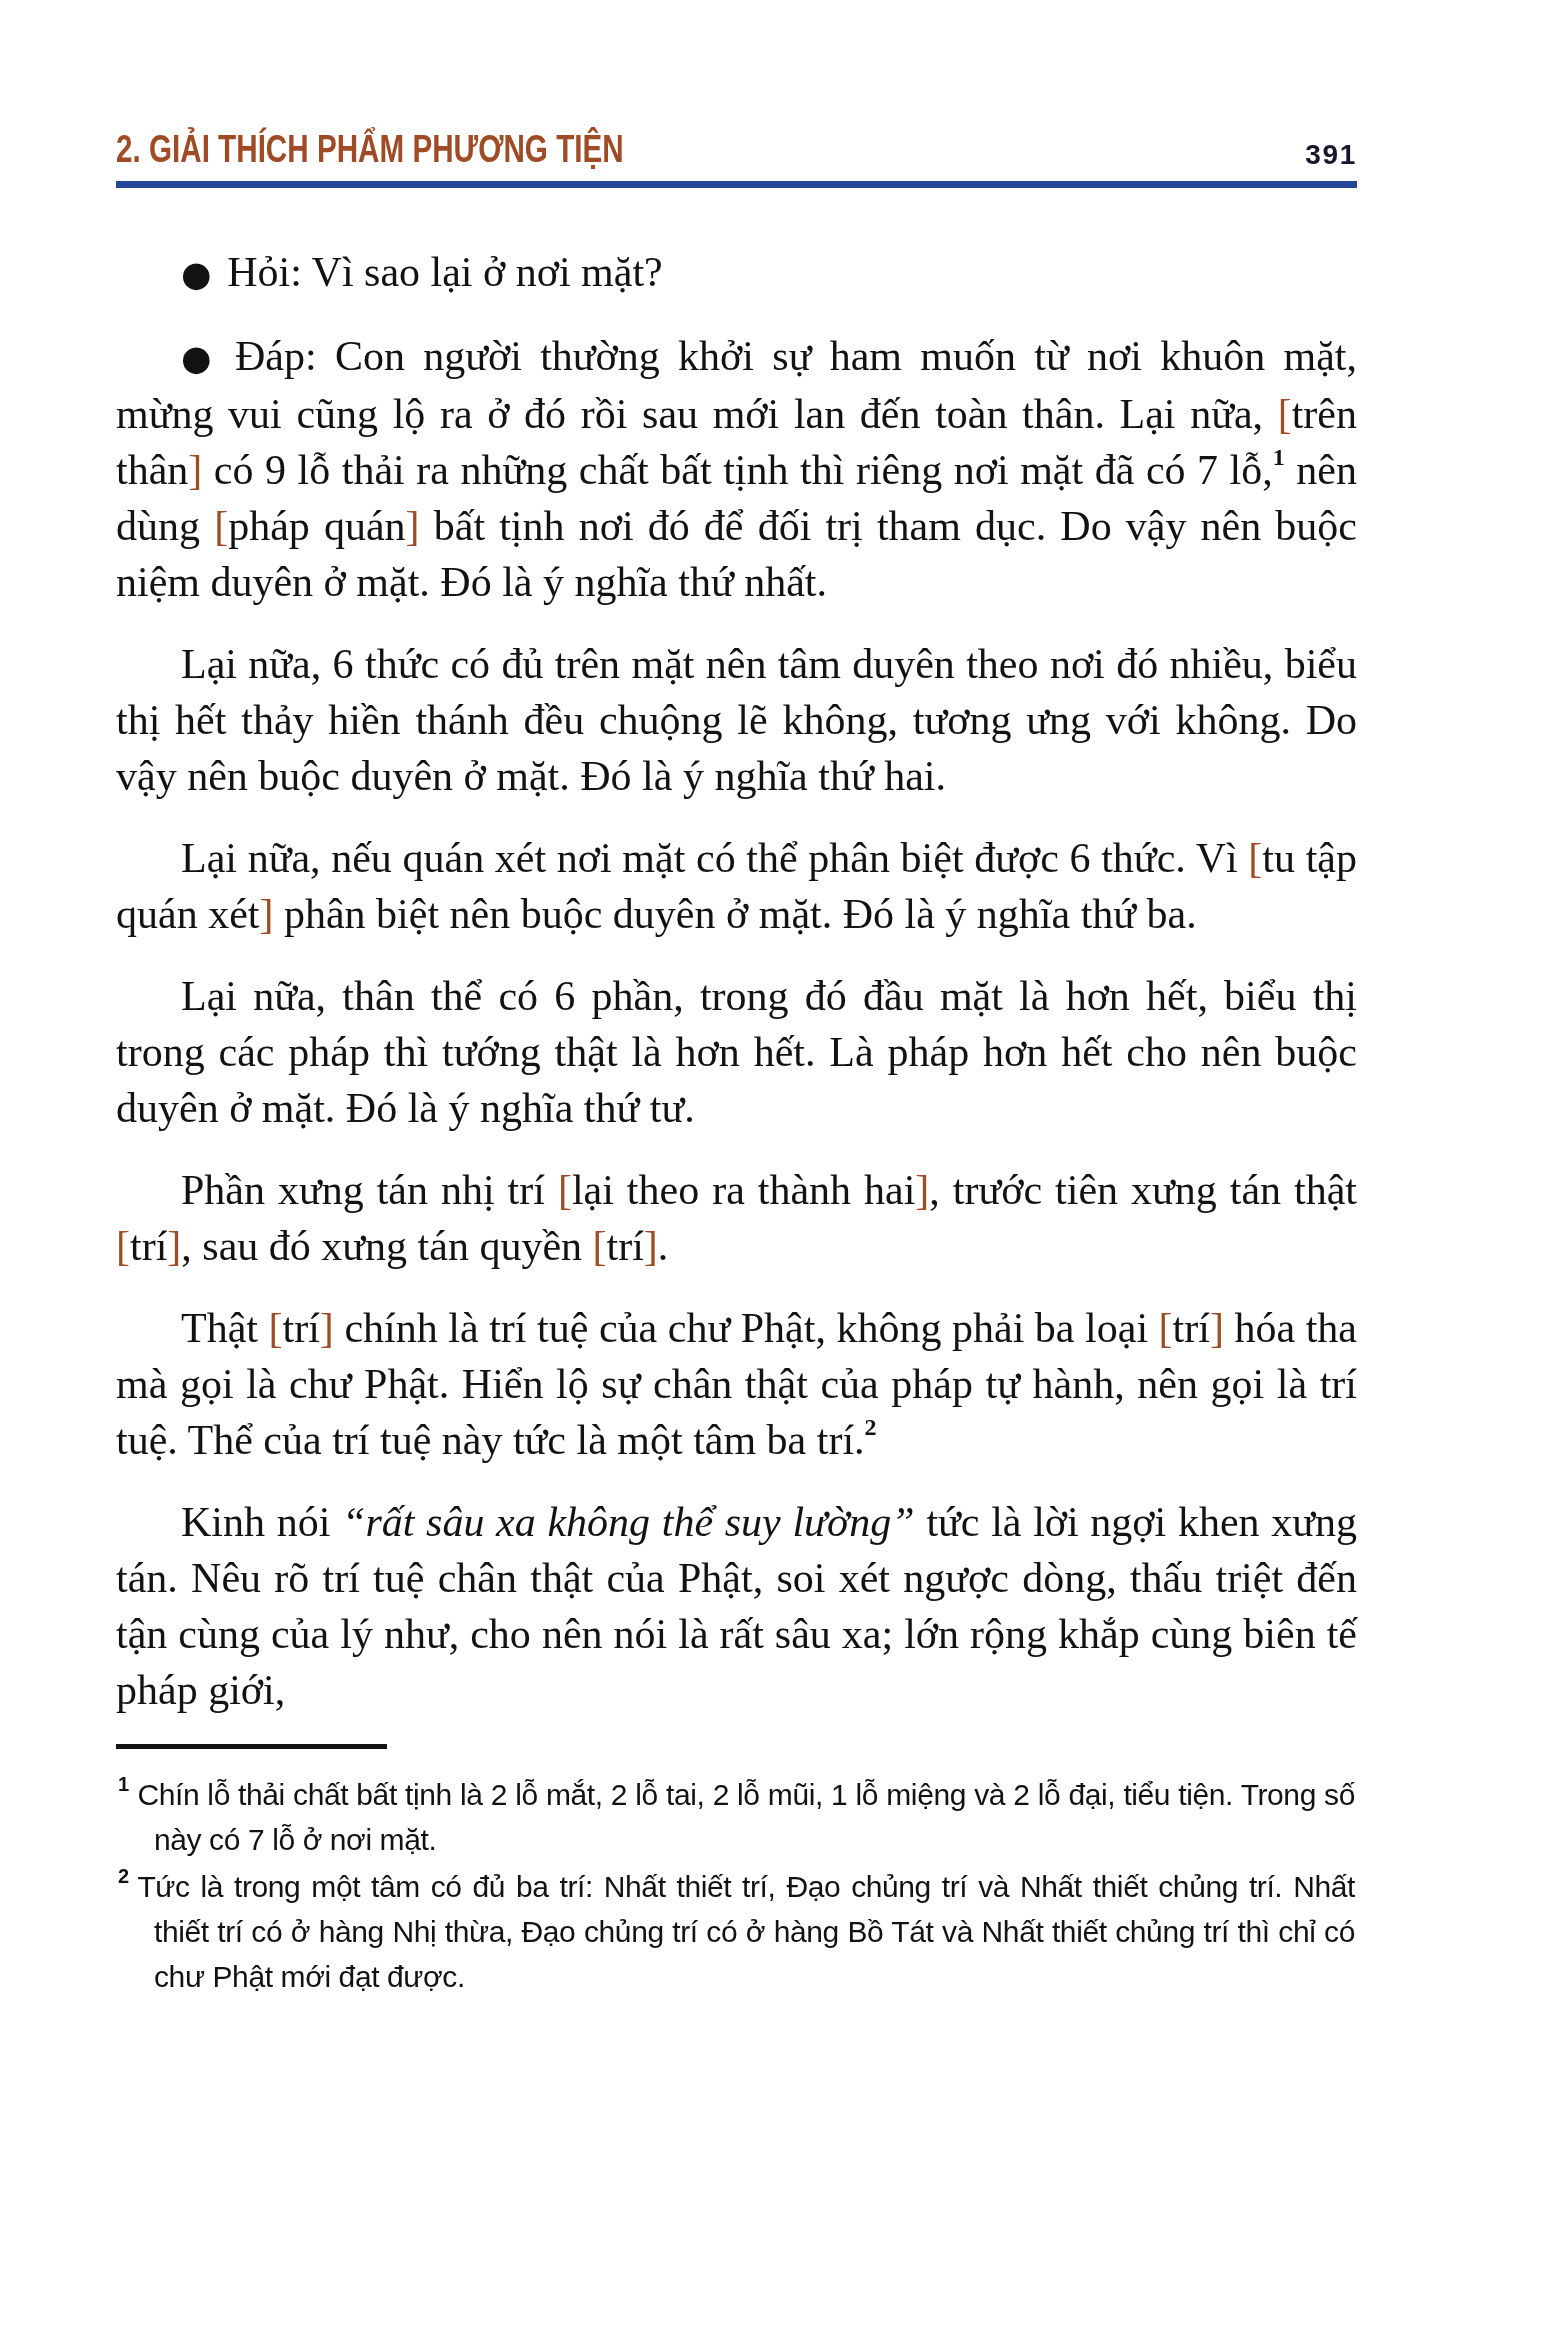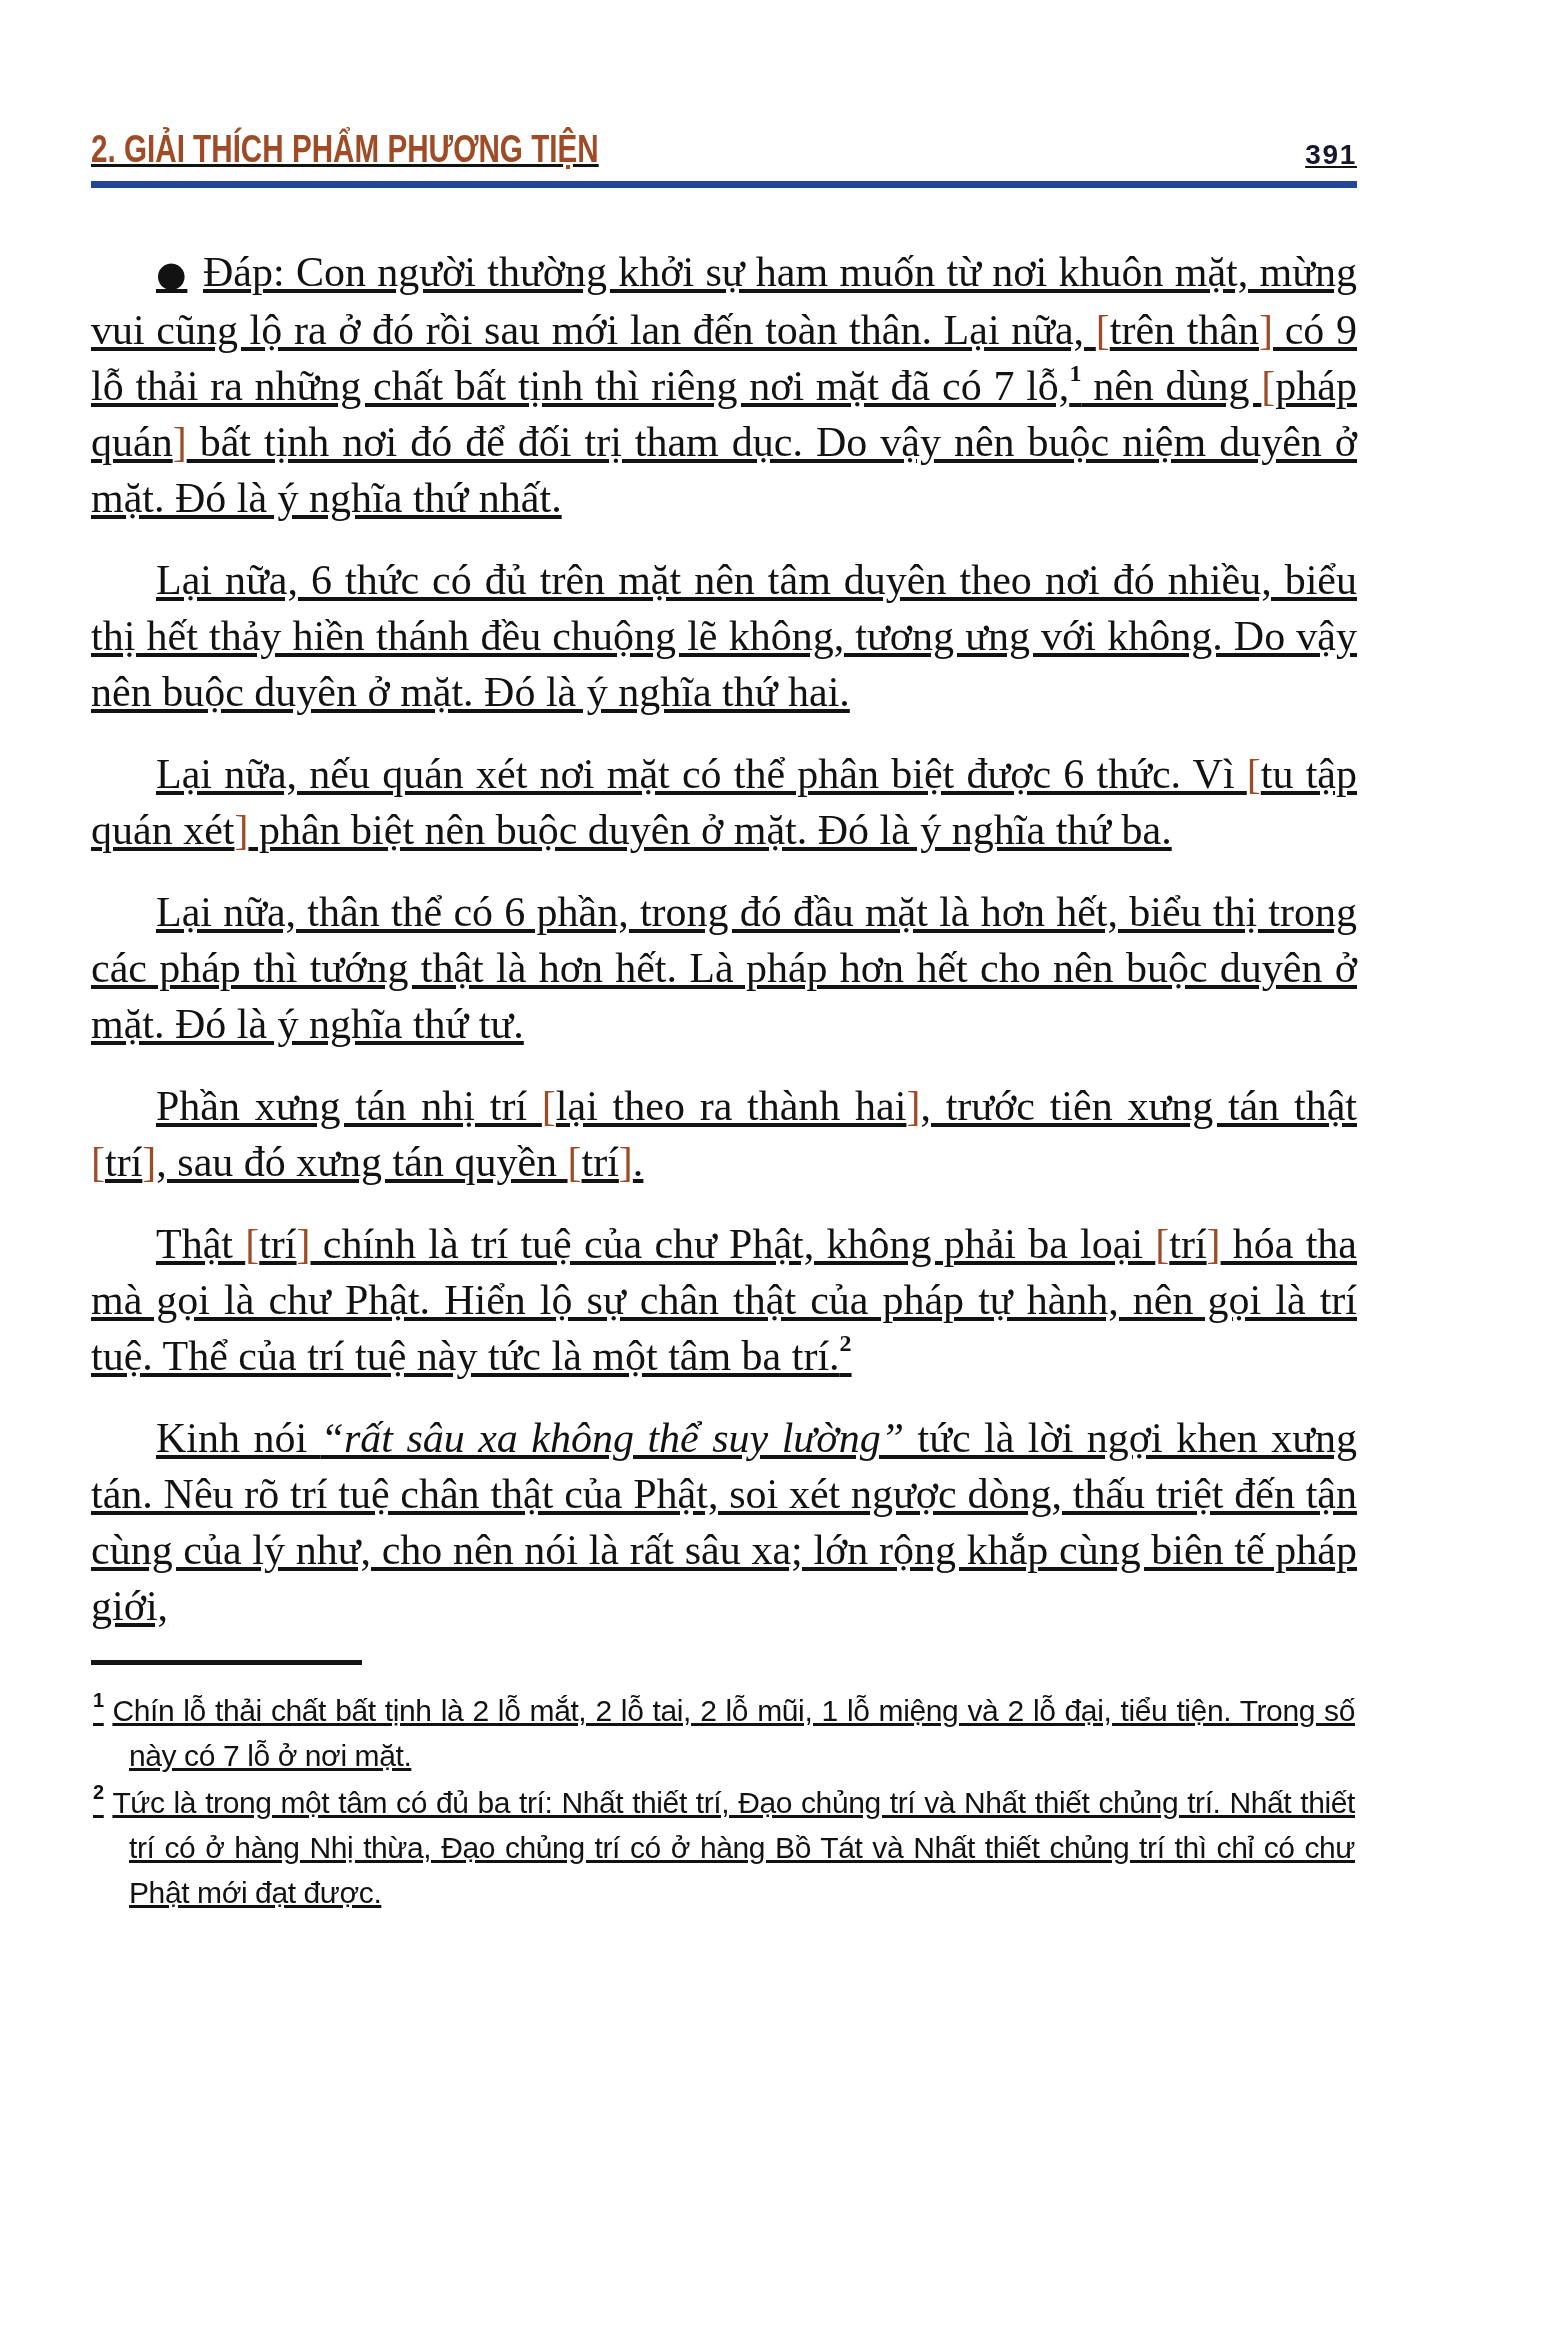--- a/index.html
+++ b/index.html
@@ -7,25 +7,24 @@
     padding: 0;
     background: #ffffff;
   }
   .page {
     position: relative;
     width: 1561px;
     height: 2342px;
     margin: 0 auto;
     background: #ffffff;
     box-sizing: border-box;
-    padding: 127px 204px 0 91px;
+    padding: 127px 204px 0 116px;
     overflow: hidden;
     color: var(--text, #121212);
     font-family: "Liberation Serif", "DejaVu Serif", serif;
-    text-decoration: underline;
   }
   
   .header {
     display: flex;
     justify-content: space-between;
     align-items: flex-end;
     font-family: "Liberation Sans", "DejaVu Sans", sans-serif;
     font-weight: bold;
   }
   .section-title {
@@ -109,20 +108,21 @@
 <div class="page">
 
   <div class="header">
     <div class="section-title">2. GIẢI THÍCH PHẨM PHƯƠNG TIỆN</div>
     <div class="page-number">391</div>
   </div>
 
   <div class="header-rule"></div>
 
   <div class="body-text">
+      <p><span class="bullet">●</span><span>Hỏi: Vì sao lại ở nơi mặt?</span></p>
       <p><span class="bullet">●</span><span>Đáp: Con người thường khởi sự ham muốn từ nơi khuôn mặt, mừng vui cũng lộ ra ở đó rồi sau mới lan đến toàn thân. Lại nữa, </span><span class="accent">[</span><span>trên thân</span><span class="accent">]</span><span> có 9 lỗ thải ra những chất bất tịnh thì riêng nơi mặt đã có 7 lỗ,</span><sup class="fn-ref">1</sup><span> nên dùng </span><span class="accent">[</span><span>pháp quán</span><span class="accent">]</span><span> bất tịnh nơi đó để đối trị tham dục. Do vậy nên buộc niệm duyên ở mặt. Đó là ý nghĩa thứ nhất.</span></p>
       <p><span>Lại nữa, 6 thức có đủ trên mặt nên tâm duyên theo nơi đó nhiều, biểu thị hết thảy hiền thánh đều chuộng lẽ không, tương ưng với không. Do vậy nên buộc duyên ở mặt. Đó là ý nghĩa thứ hai.</span></p>
       <p><span>Lại nữa, nếu quán xét nơi mặt có thể phân biệt được 6 thức. Vì </span><span class="accent">[</span><span>tu tập quán xét</span><span class="accent">]</span><span> phân biệt nên buộc duyên ở mặt. Đó là ý nghĩa thứ ba.</span></p>
       <p><span>Lại nữa, thân thể có 6 phần, trong đó đầu mặt là hơn hết, biểu thị trong các pháp thì tướng thật là hơn hết. Là pháp hơn hết cho nên buộc duyên ở mặt. Đó là ý nghĩa thứ tư.</span></p>
       <p><span>Phần xưng tán nhị trí </span><span class="accent">[</span><span>lại theo ra thành hai</span><span class="accent">]</span><span>, trước tiên xưng tán thật </span><span class="accent">[</span><span>trí</span><span class="accent">]</span><span>, sau đó xưng tán quyền </span><span class="accent">[</span><span>trí</span><span class="accent">]</span><span>.</span></p>
       <p><span>Thật </span><span class="accent">[</span><span>trí</span><span class="accent">]</span><span> chính là trí tuệ của chư Phật, không phải ba loại </span><span class="accent">[</span><span>trí</span><span class="accent">]</span><span> hóa tha mà gọi là chư Phật. Hiển lộ sự chân thật của pháp tự hành, nên gọi là trí tuệ. Thể của trí tuệ này tức là một tâm ba trí.</span><sup class="fn-ref">2</sup></p>
       <p><span>Kinh nói </span><span class="italic">“rất sâu xa không thể suy lường”</span><span> tức là lời ngợi khen xưng tán. Nêu rõ trí tuệ chân thật của Phật, soi xét ngược dòng, thấu triệt đến tận cùng của lý như, cho nên nói là rất sâu xa; lớn rộng khắp cùng biên tế pháp giới,</span></p>
     </div>
 
   <div class="footnote-separator"></div>

